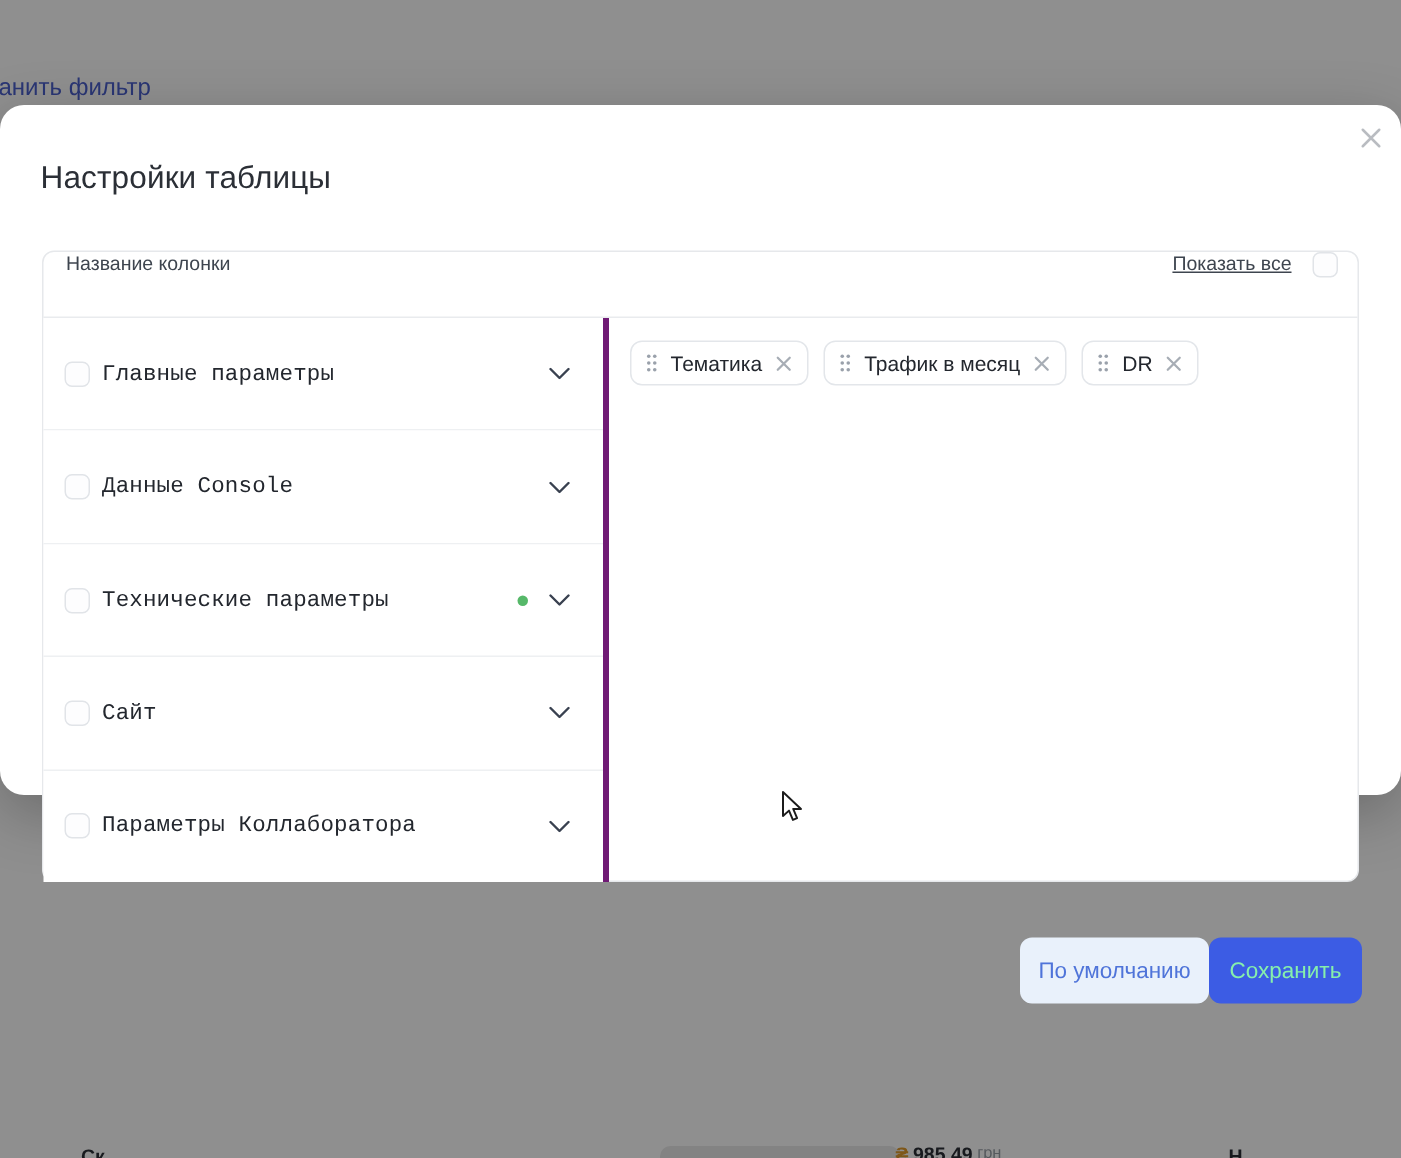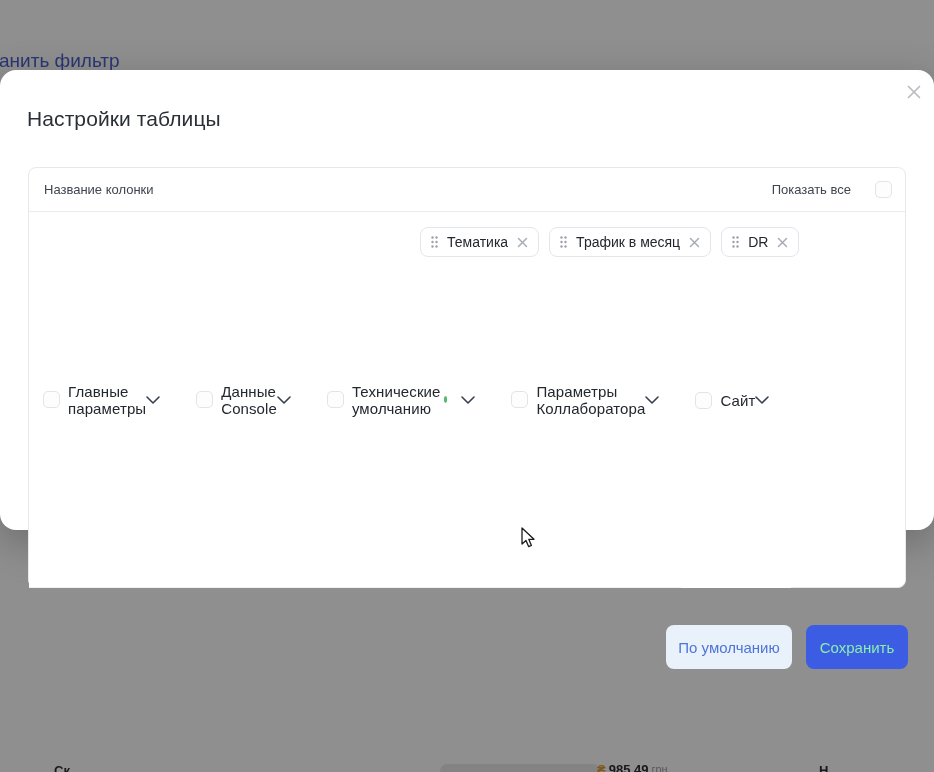--- a/index.html
+++ b/index.html
@@ -8,21 +8,21 @@
     position: relative;
     overflow: hidden;
     font-family: "Liberation Sans", sans-serif;
     background: #ffffff;
   }
 
   
   .base-page { position: absolute; inset: 0; background: #ffffff; z-index: 1; }
   .filter-link {
     position: absolute; left: -1px; top: 50px;
-    font-size: 19px; font-weight: 500; color: #4c61cf; cursor: pointer;
+    font-size: 16px; font-weight: 500; color: #4c61cf; cursor: pointer;
     white-space: nowrap;
     text-align: right;
   }
   .bottom-cell-left {
     position: absolute; left: 54px; top: 763px;
     font-size: 13px; font-weight: 600; color: #2b2f36;
   }
   .bottom-pill {
     position: absolute; left: 440px; top: 764px; width: 160px; height: 24px;
     background: #e9e9e9; border-radius: 7px;
@@ -53,35 +53,35 @@
     position: absolute; left: 27px; top: 36px;
     font-size: 21px; line-height: 25px; color: #2b2f36; font-weight: 400;
     letter-spacing: 0.1px;
   }
 
   .panel {
     position: absolute; left: 28px; top: 97px; width: 878px; height: 421px;
     border: 1px solid #e6e8eb; border-radius: 8px; background: #fff;
   }
   .panel-header {
-    height: 44px; display: flex; align-items: center;
+    height: 44px; display: flex; 
     padding: 0 13px 0 15px; border-bottom: 1px solid #e9ebee;
   }
   .panel-header-label { font-size: 13px; color: #3e454f; }
   .flex-spacer { flex: 1; }
-  .show-all-label { font-size: 13px; color: #3e454f; margin-right: 24px; }
+  .show-all-label { font-size: 13px; color: #3e454f; margin-right: 14px; text-decoration: underline; }
 
   .checkbox {
     width: 17px; height: 17px; flex: 0 0 17px;
     border: 1px solid #e1e4e8; border-radius: 5px;
     background: #fdfdfe; cursor: pointer;
   }
 
   .panel-body { display: flex; height: 376px; }
-  .cat-col { width: 377px; border-right: 4px solid #701a75; display: flex; flex-direction: row; }
+  .cat-col { width: 377px; border-right: 4px solid #701a75; display: flex; flex-direction: column; font-family: Liberation Mono, monospace; }
   .cat-row {
     flex: 1; display: flex; align-items: center;
     padding: 0 22px 0 14px; border-bottom: 1px solid #eef0f2; cursor: pointer;
     background: #fff;
   }
   .cat-row:last-child { border-bottom: none; }
   .cat-row .checkbox { margin-right: 8px; }
   .cat-label { font-size: 15px; color: #23272e; letter-spacing: 0.1px; }
   .indicator-dot {
     width: 7px; height: 7px; border-radius: 50%;
@@ -92,21 +92,21 @@
   .chips-col { flex: 1; padding: 15px 14px; display: flex; gap: 10px; align-items: flex-start; flex-wrap: wrap; }
   .chip {
     height: 30px; display: inline-flex; align-items: center;
     border: 1px solid #e3e6ea; border-radius: 8px; background: #fff;
     padding: 0 10px 0 10px; gap: 9px;
   }
   .chip-label { font-size: 14px; color: #23272e; white-space: nowrap; }
   .drag-handle { display: flex; cursor: grab; }
   .chip-close { display: flex; cursor: pointer; }
 
-  .modal-footer { position: absolute; top: 555px; right: 26px; display: flex; gap: 14px; }
+  .modal-footer { position: absolute; top: 555px; right: 26px; display: flex; }
   .btn {
     height: 44px; border: none; border-radius: 8px;
     font-family: "Liberation Sans", sans-serif; font-size: 15px; cursor: pointer;
     display: flex; align-items: center; justify-content: center;
   }
   .btn-default { width: 126px; background: #e9f1fb; color: #4f74d9; }
   .btn-save { width: 102px; background: #3c5ce4; color: #86efac; }
 
   .cursor { position: absolute; left: 520px; top: 527px; z-index: 20; pointer-events: none; }
 </style>
@@ -166,45 +166,45 @@
           <span class="flex-spacer"></span>
           <span class="chevron-wrap">
             <svg width="14" height="8" viewBox="0 0 14 8">
                 <path d="M1 1 L7 7 L13 1" fill="none" stroke="#394150" stroke-width="1.6" stroke-linecap="round" stroke-linejoin="round"></path>
               </svg>
           </span>
         </div>
 
         <div class="cat-row">
           <span class="checkbox"></span>
-          <span class="cat-label">Технические умолчанию</span>
+          <span class="cat-label">Технические параметры</span>
           <span class="flex-spacer"></span>
           <span class="indicator-dot"></span>
           <span class="chevron-wrap">
             <svg width="14" height="8" viewBox="0 0 14 8">
                 <path d="M1 1 L7 7 L13 1" fill="none" stroke="#394150" stroke-width="1.6" stroke-linecap="round" stroke-linejoin="round"></path>
               </svg>
           </span>
         </div>
 
 
         <div class="cat-row">
           <span class="checkbox"></span>
+          <span class="cat-label">Сайт</span>
+          <span class="flex-spacer"></span>
+          <span class="chevron-wrap">
+            <svg width="14" height="8" viewBox="0 0 14 8">
+                <path d="M1 1 L7 7 L13 1" fill="none" stroke="#394150" stroke-width="1.6" stroke-linecap="round" stroke-linejoin="round"></path>
+              </svg>
+          </span>
+        </div>
+
+        <div class="cat-row">
+          <span class="checkbox"></span>
           <span class="cat-label">Параметры Коллаборатора</span>
-          <span class="flex-spacer"></span>
-          <span class="chevron-wrap">
-            <svg width="14" height="8" viewBox="0 0 14 8">
-                <path d="M1 1 L7 7 L13 1" fill="none" stroke="#394150" stroke-width="1.6" stroke-linecap="round" stroke-linejoin="round"></path>
-              </svg>
-          </span>
-        </div>
-
-        <div class="cat-row">
-          <span class="checkbox"></span>
-          <span class="cat-label">Сайт</span>
           <span class="flex-spacer"></span>
           <span class="chevron-wrap">
             <svg width="14" height="8" viewBox="0 0 14 8">
                 <path d="M1 1 L7 7 L13 1" fill="none" stroke="#394150" stroke-width="1.6" stroke-linecap="round" stroke-linejoin="round"></path>
               </svg>
           </span>
         </div>
 
       </div>
 

